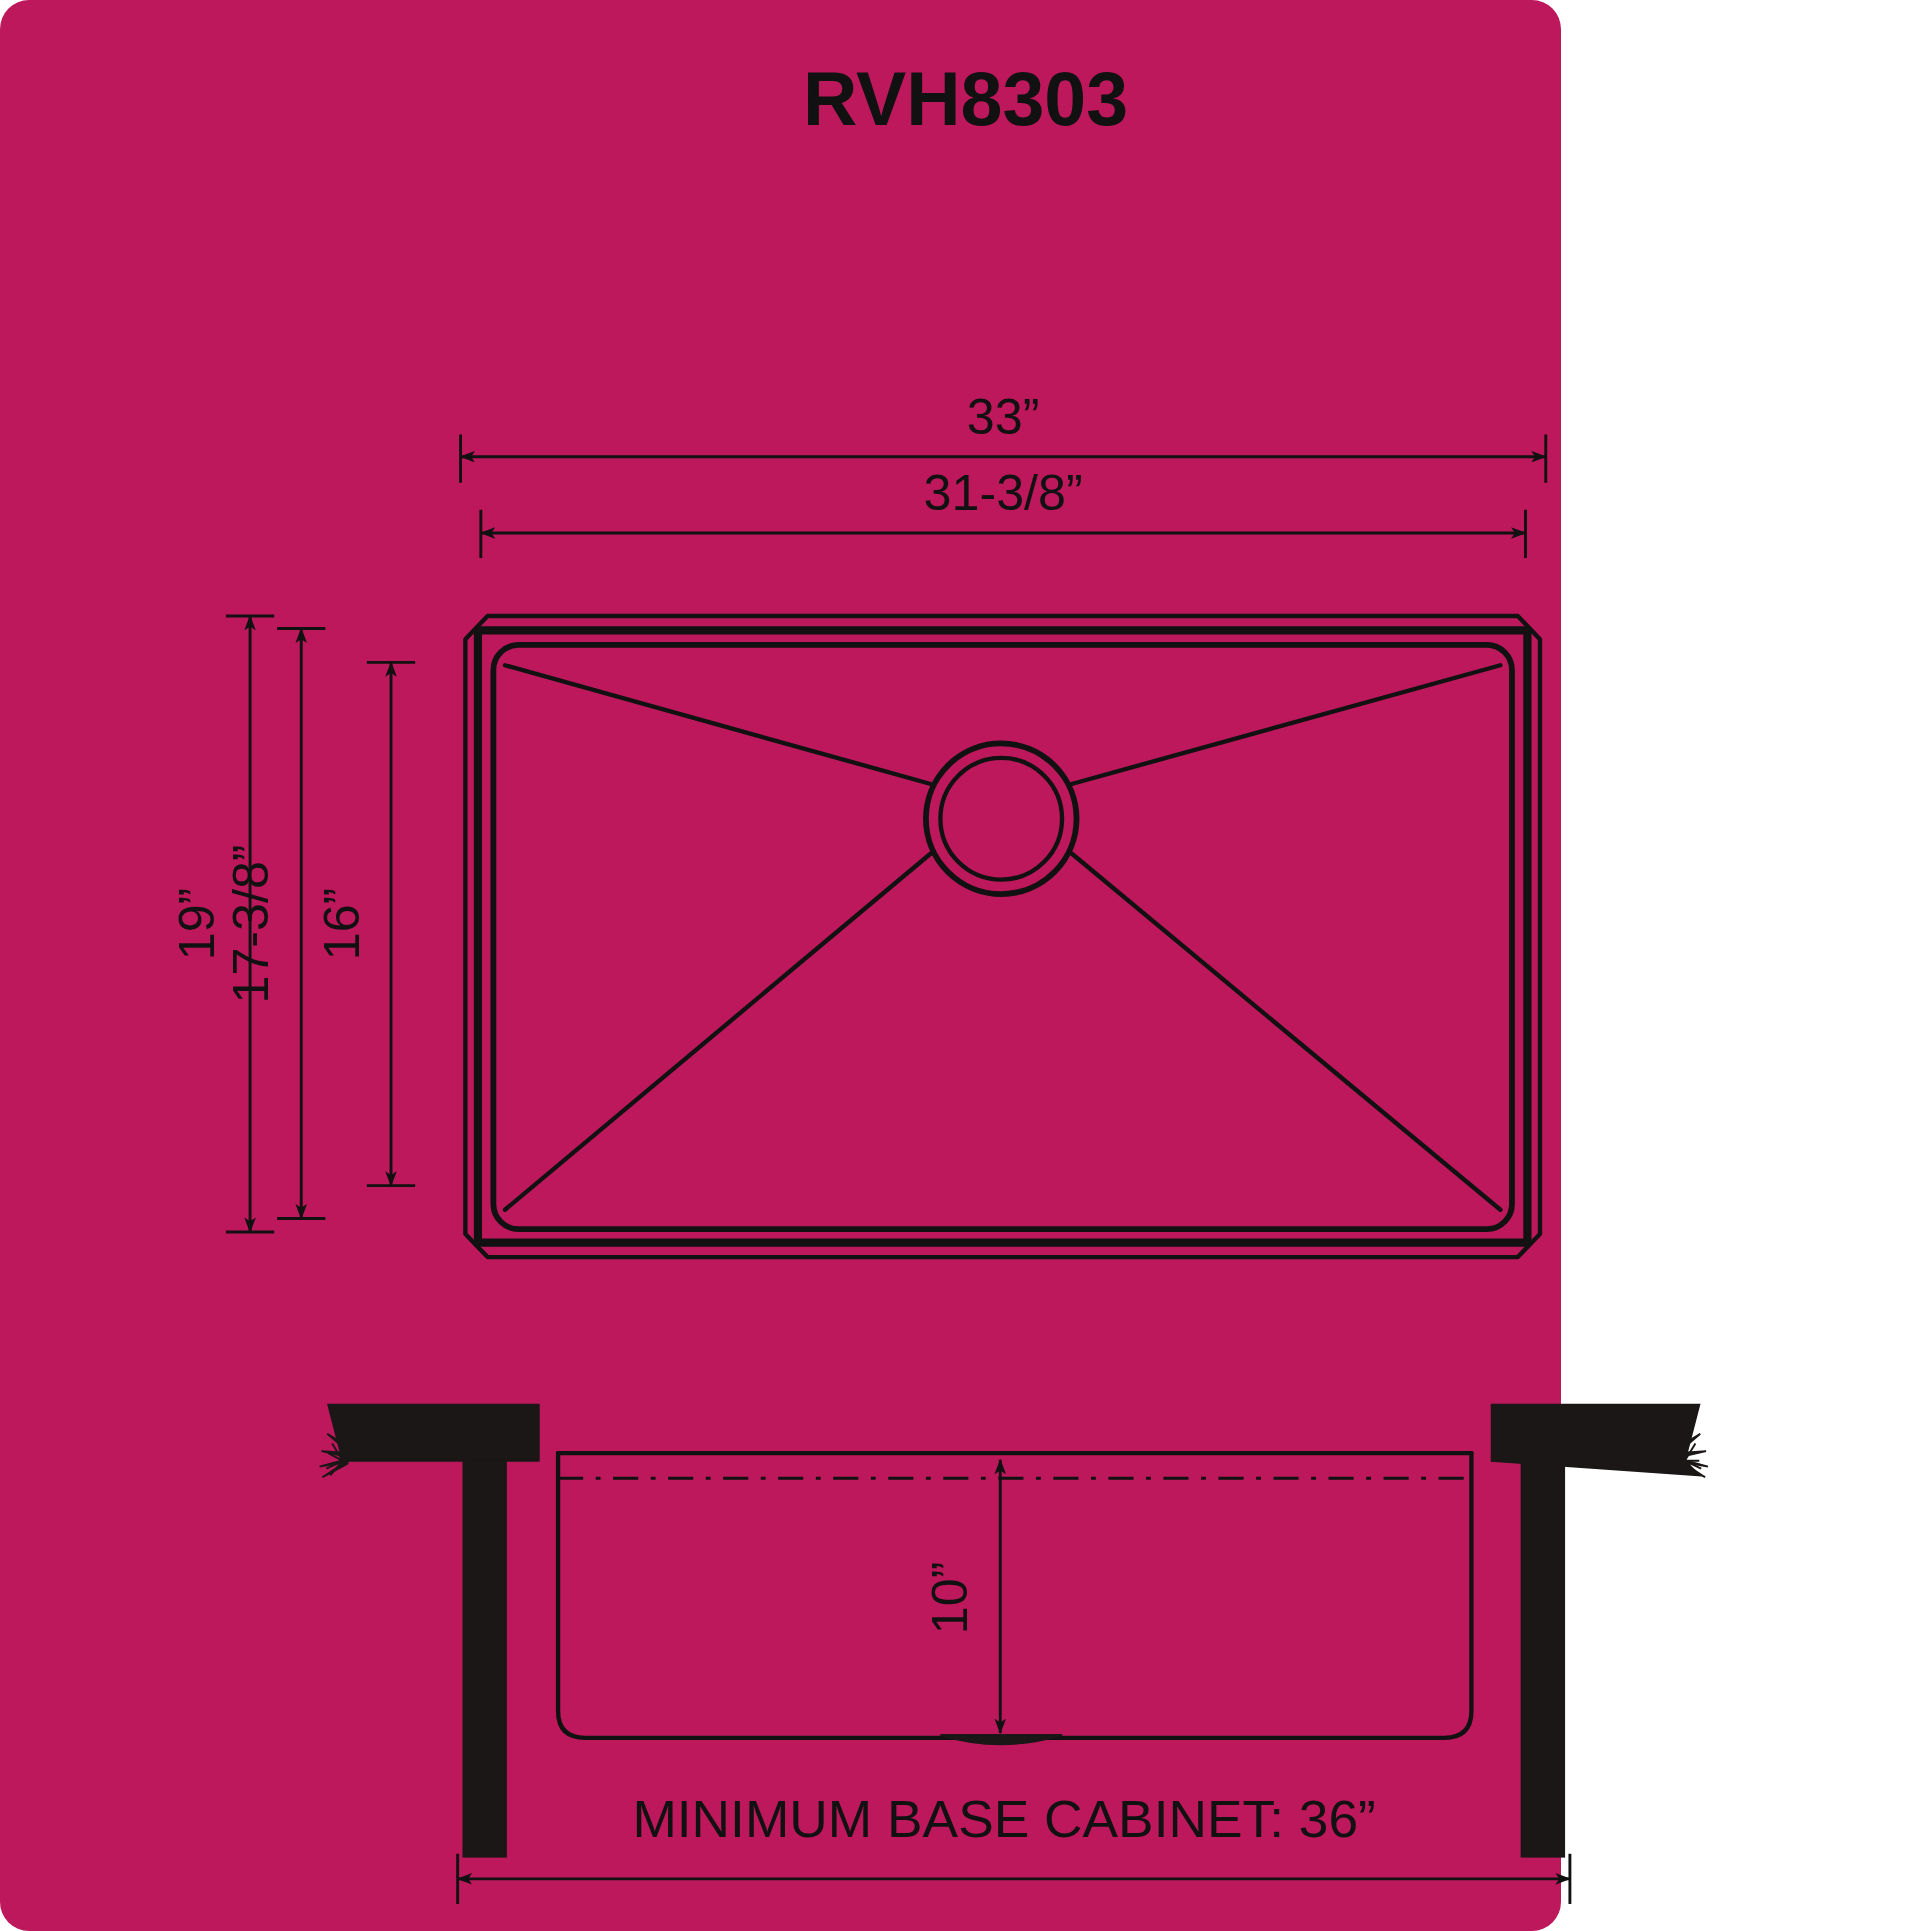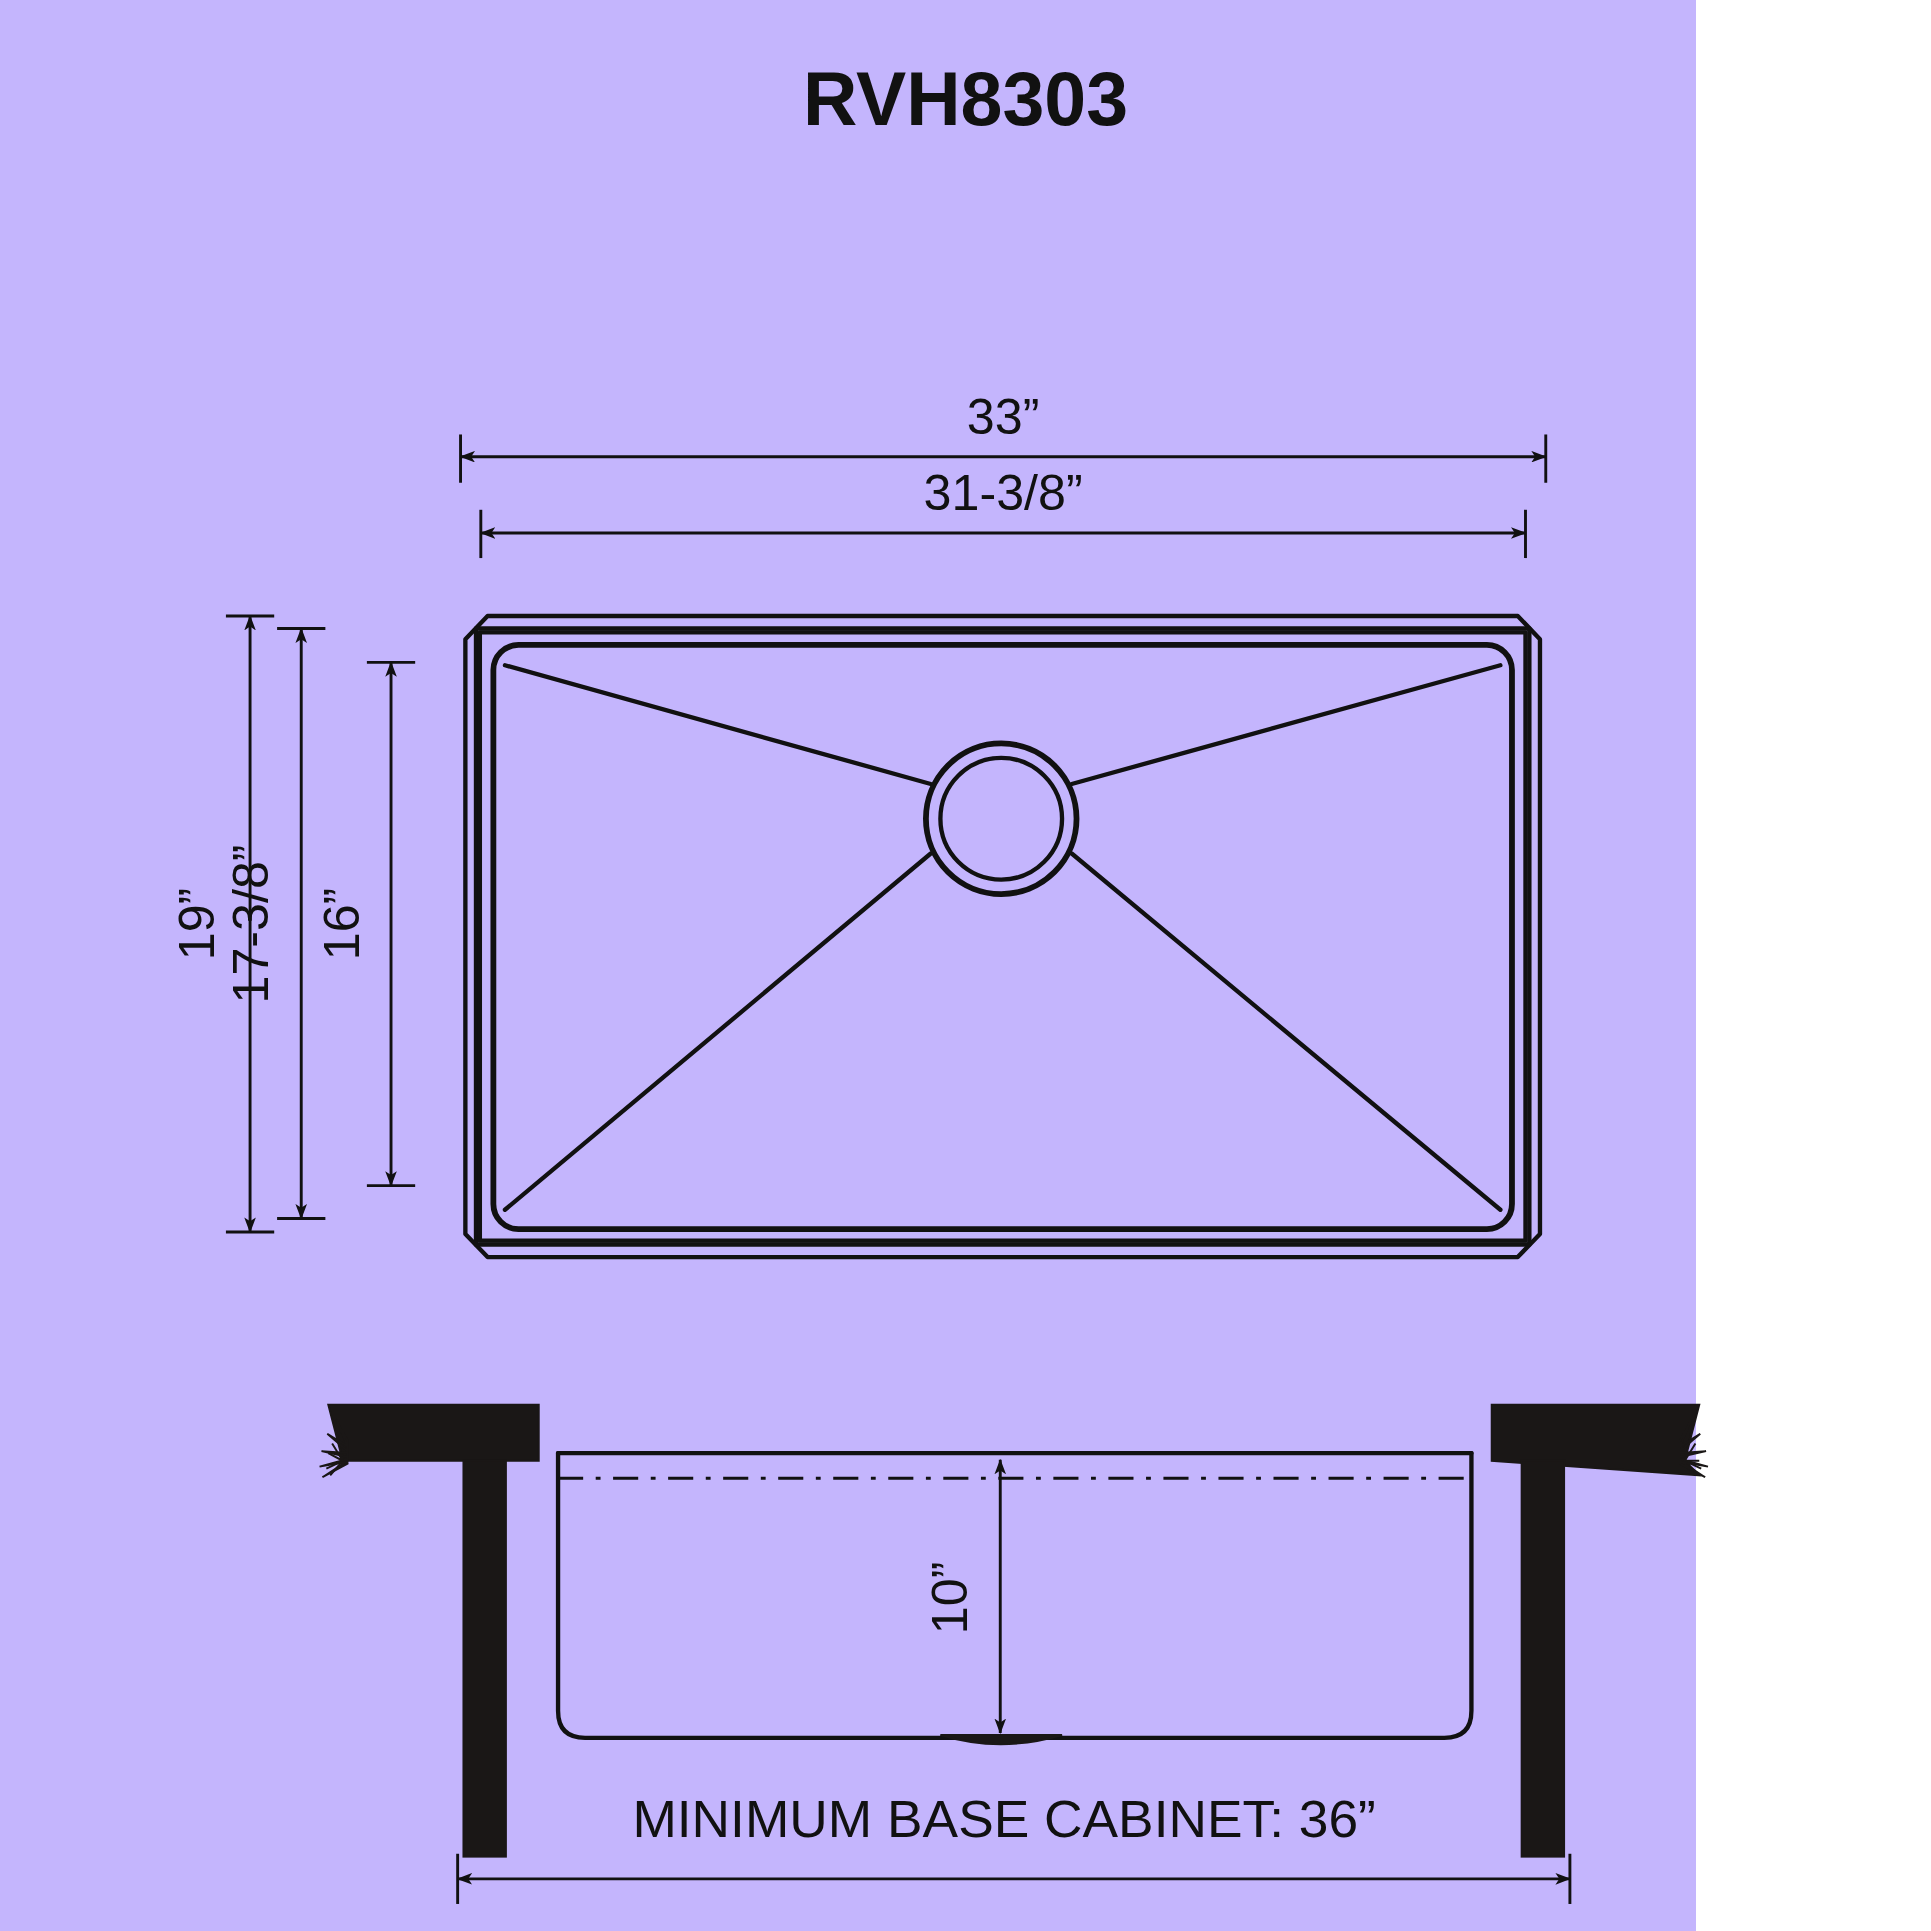--- a/index.html
+++ b/index.html
@@ -8,23 +8,24 @@
     background: #ffffff;
   }
   body {
     width: 1931px;
     height: 1931px;
     font-family: "Liberation Sans", sans-serif;
     overflow: hidden;
   }
   #stage {
     position: relative;
-    width: 1696px;
+    width: 1561px;
     height: 1931px;
-    background: #c4b5fd;
+    background: #be185d;
+    border-radius: 29px;
   }
   #drawing {
     position: absolute;
     top: 0;
     left: 0;
     width: 1931px;
     height: 1931px;
   }
   .title-text {
     font-family: "Liberation Sans", sans-serif;

